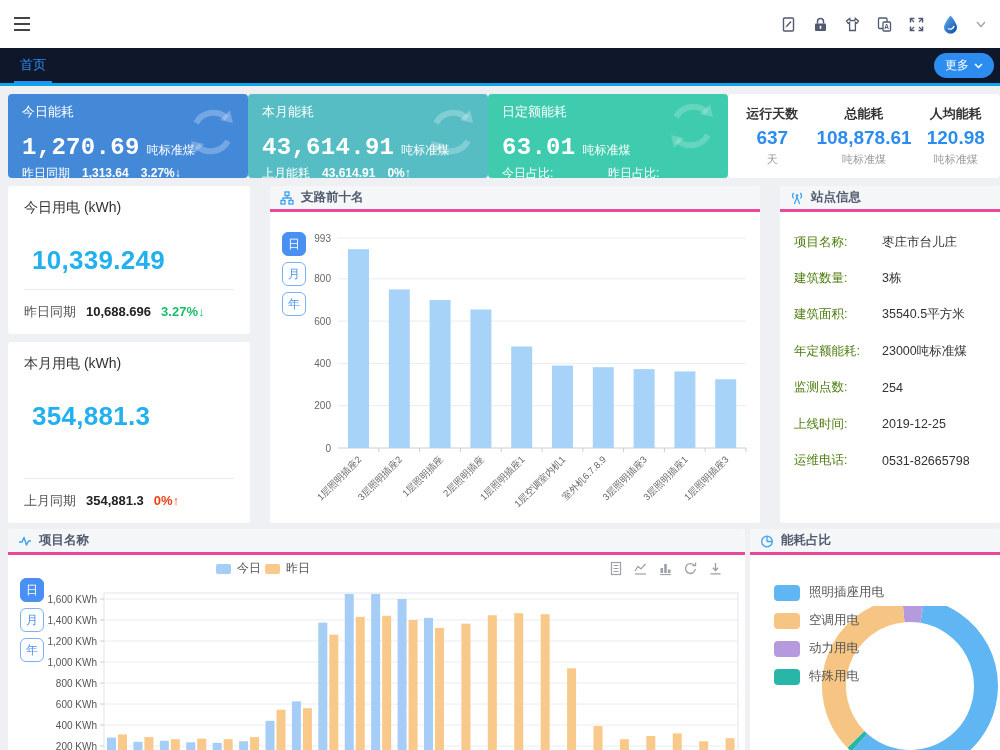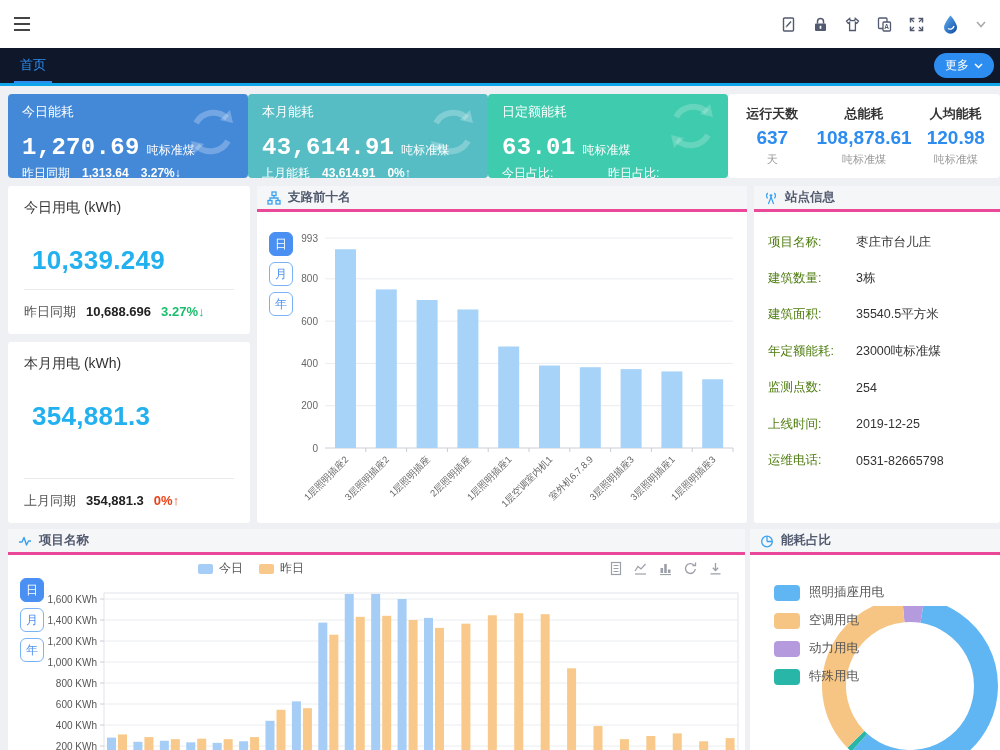--- a/index.html
+++ b/index.html
@@ -36,21 +36,21 @@
   .kpi-sub .b { font-weight:700; }
   .kpi-sub.split { justify-content:space-between; gap:0; }
   .recycle { position:absolute; right:10px; top:12px; }
   .stats { flex:1; background:#fff; border-radius:4px; display:flex; align-items:center; }
   .stat { flex:1; text-align:center; }
   .stat-label { font-size:13px; color:#333; font-weight:700; }
   .stat-value { font-size:19px; color:#2d8cf0; font-weight:700; margin-top:4px; }
   .stat-unit { font-size:11px; color:#999; margin-top:3px; }
 
   
-  .row2 { display:flex; gap:7px; margin-top:8px; height:337px; }
+  .row2 { display:flex; gap:20px; margin-top:8px; height:337px; }
   .col-left { width:242px; display:flex; flex-direction:column; gap:8px; }
   .ucard { background:#fff; border-radius:3px; padding:13px 16px; position:relative; }
   .ucard1 { height:148px; } .ucard2 { flex:1; }
   .ucard-title { font-size:14px; color:#333; }
   .ucard-value { font-size:26px; font-weight:700; color:#22b0ef; margin:28px 0 0 8px; letter-spacing:.3px; }
   .ucard-sub { position:absolute; left:16px; right:16px; bottom:13px; border-top:1px solid #e8eaec;
     padding-top:13px; font-size:13px; color:#555; display:flex; gap:10px; align-items:baseline; }
   .ucard-subval { color:#222; font-weight:700; }
   .chg { font-weight:700; }
 
@@ -68,21 +68,21 @@
 
   .site-rows { padding:12px 0 0 14px; }
   .site-row { height:36.4px; display:flex; align-items:center; font-size:12.5px; }
   .site-label { width:88px; color:#4d7c0f; }
   .site-value { color:#333; }
 
   
   .row3 { display:flex; gap:5px; margin-top:6px; height:235px; }
   .trendp { width:737px; height:235px; overflow:hidden; }
   .piep { flex:1; height:235px; overflow:hidden; }
-  .legend-row { position:absolute; left:190px; top:31px; display:flex; gap:16px; align-items:center;text-align:right; }
+  .legend-row { position:absolute; left:208px; top:31px; display:flex; gap:4px; align-items:center;text-align:right; }
   .lg-item { display:flex; align-items:center; gap:6px; font-size:12px; color:#555; cursor:pointer; }
   .lg-sw { width:15px; height:10px; border-radius:2px; }
   .toolbar { position:absolute; right:22px; top:32px; display:flex; gap:10px; align-items:center; }
   .toolbar .tico { opacity:.85; }
   .trend-svg { position:absolute; left:0; top:57px; }
   .pie-legend { position:absolute; left:24px; top:55px; display:flex; flex-direction:column; gap:11px; z-index:2; }
   .pie-lg-item { display:flex; align-items:center; gap:9px; font-size:12.5px; color:#555; cursor:pointer; }
   .pie-lg-sw { width:26px; height:16px; border-radius:4px; }
   .donut-svg { position:absolute; left:40px; top:77px; }
   .branch-svg { position:absolute; left:26px; top:30px; }

